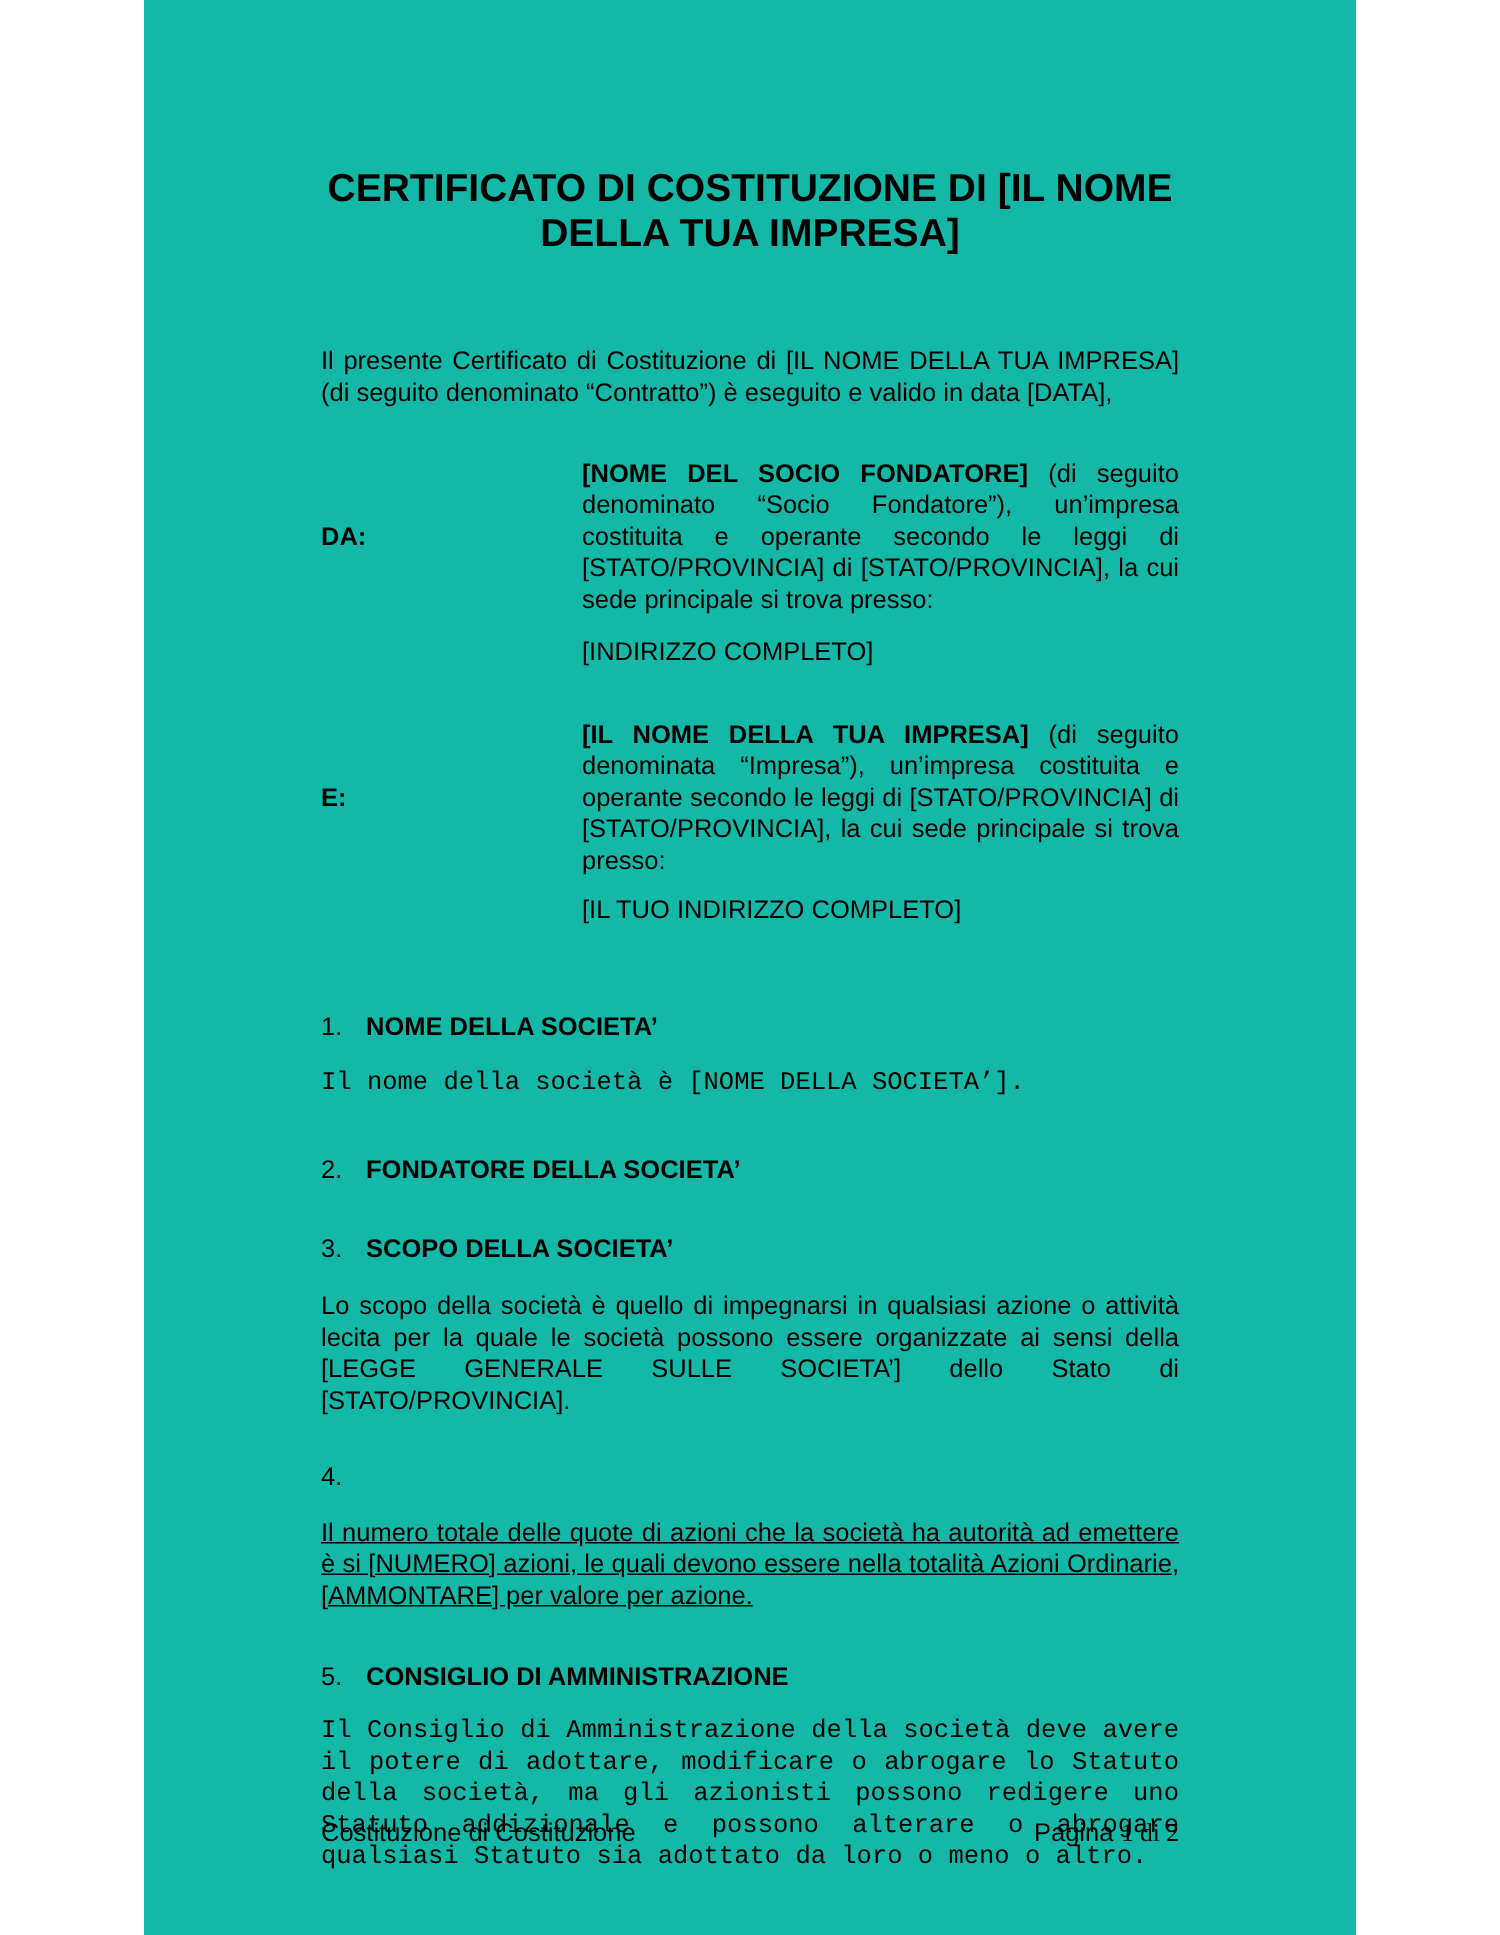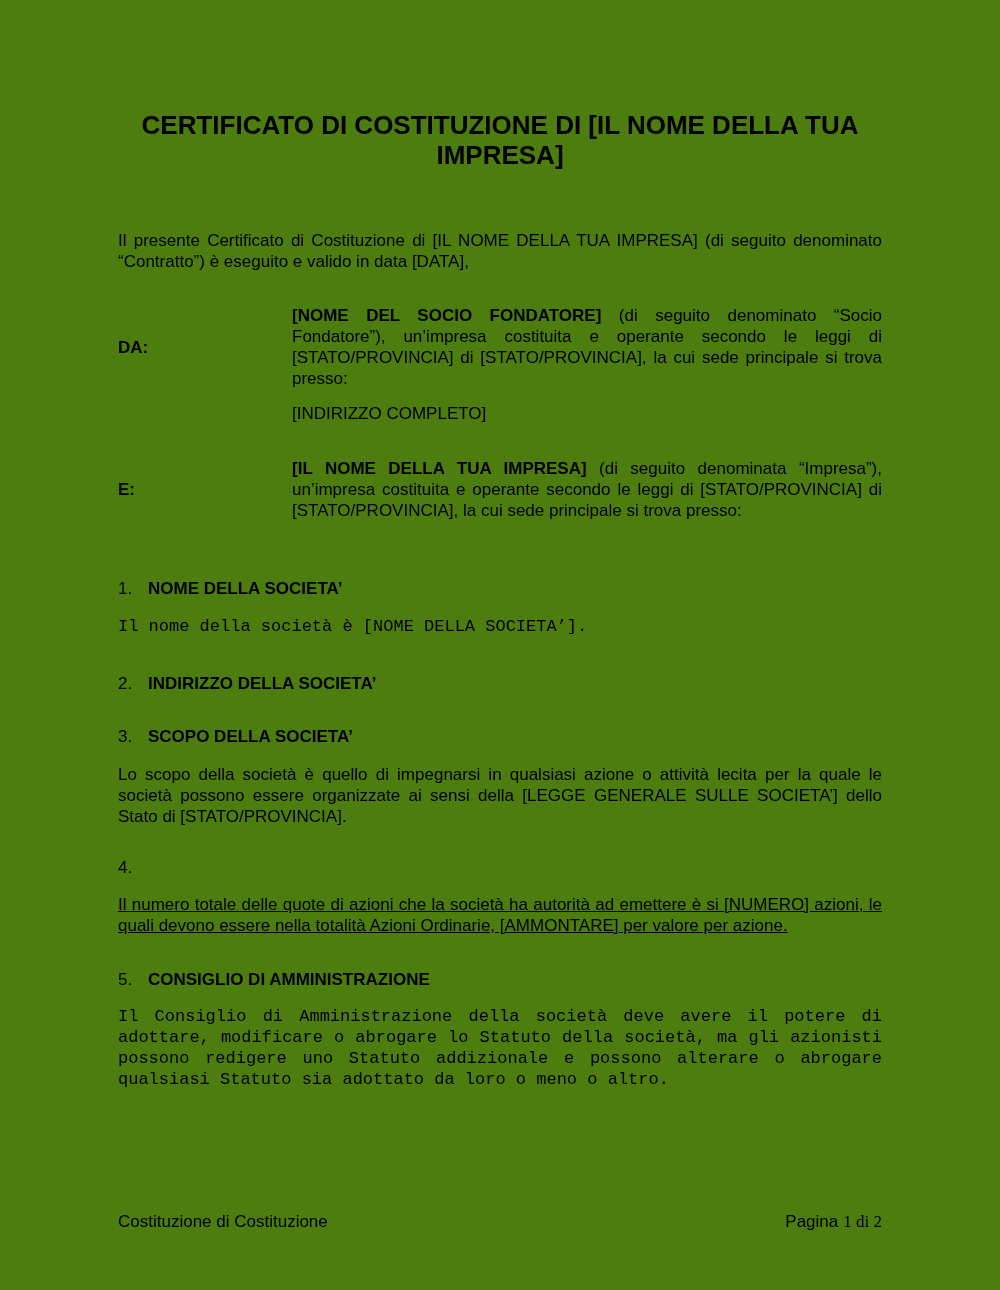--- a/index.html
+++ b/index.html
@@ -1,22 +1,22 @@
 <!DOCTYPE html>
 <html><head>
 <meta charset="utf-8">
 <style>
   * { margin: 0; padding: 0; box-sizing: border-box; }
   html, body { background: #ffffff; }
   .page {
     position: relative;
-    width: 1000px;
+    width: 808px;
     height: 1290px;
     margin: 0 auto;
-    background: #4d7c0f;
+    background: #14b8a6;
     color: #000000;
     font-family: "Liberation Sans", "DejaVu Sans", sans-serif;
     font-size: 17px;
     line-height: 21px;
     padding: 110px 118px 0 118px;
     overflow: hidden;
   }
   .doc-title {
     font-size: 26px;
     line-height: 30px;
@@ -96,30 +96,31 @@
   <div class="party mt-da">
     <div class="party-label">DA:</div>
     <p class="party-text"><span class="party-name">[NOME DEL SOCIO FONDATORE]</span><span> (di seguito denominato “Socio Fondatore”), un’impresa costituita e operante secondo le leggi di [STATO/PROVINCIA] di [STATO/PROVINCIA], la cui sede principale si trova presso:</span></p>
   </div>
   <p class="party-address mt-addr1">[INDIRIZZO COMPLETO]</p>
 
   <div class="party mt-e">
     <div class="party-label">E:</div>
     <p class="party-text"><span class="party-name">[IL NOME DELLA TUA IMPRESA]</span><span> (di seguito denominata “Impresa”), un’impresa costituita e operante secondo le leggi di [STATO/PROVINCIA] di [STATO/PROVINCIA], la cui sede principale si trova presso:</span></p>
   </div>
+  <p class="party-address mt-addr2">[IL TUO INDIRIZZO COMPLETO]</p>
 
   <div class="section-heading mt-h1">
     <span class="sec-num">1.</span>
     <span class="sec-title">NOME DELLA SOCIETA’</span>
   </div>
   <p class="para mt-b1">Il nome della società è [NOME DELLA SOCIETA’].</p>
 
   <div class="section-heading mt-h2">
     <span class="sec-num">2.</span>
-    <span class="sec-title">INDIRIZZO DELLA SOCIETA’</span>
+    <span class="sec-title">FONDATORE DELLA SOCIETA’</span>
   </div>
 
   <div class="section-heading mt-h3">
     <span class="sec-num">3.</span>
     <span class="sec-title">SCOPO DELLA SOCIETA’</span>
   </div>
   <p class="para mt-b3">Lo scopo della società è quello di impegnarsi in qualsiasi azione o attività lecita per la quale le società possono essere organizzate ai sensi della [LEGGE GENERALE SULLE SOCIETA’] dello Stato di [STATO/PROVINCIA].</p>
 
   <div class="section-heading mt-h4">
     <span class="sec-num">4.</span>

